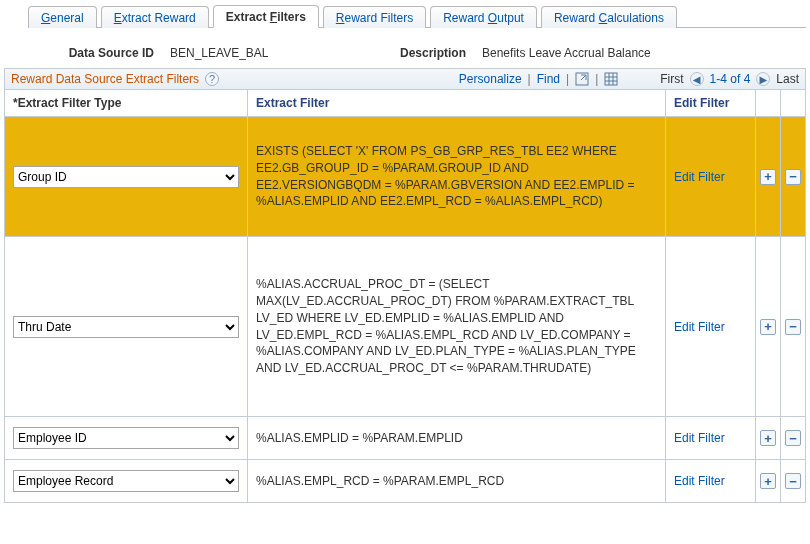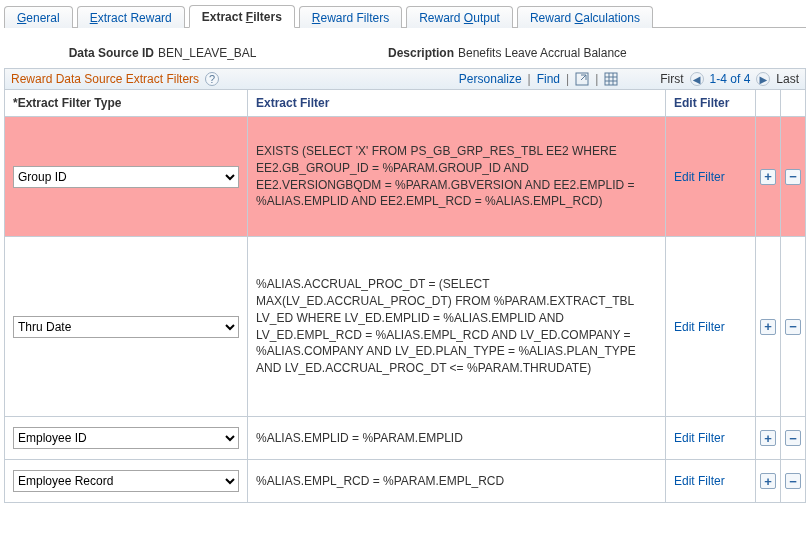--- a/index.html
+++ b/index.html
@@ -8,21 +8,21 @@
     padding: 4px;
     font-family: Arial, Helvetica, sans-serif;
     font-size: 12px;
     color: #333;
     background: #fff;
     width: 810px;
   }
   a { color: #0257ac; text-decoration: none; cursor: pointer; }
 
   
-  .tabbar { display: flex; align-items: flex-end; border-bottom: 1px solid #b8b8b8; height: 24px;  }
+  .tabbar { display: flex; align-items: flex-end; border-bottom: 1px solid #b8b8b8; height: 24px; margin-left: 24px;  }
   .tab {
     border: 1px solid #b8b8b8;
     border-bottom: none;
     background: linear-gradient(#fdfdfd, #eef2f6);
     padding: 4px 12px 3px 12px;
     margin-right: 4px;
     border-radius: 4px 4px 0 0;
     color: #0257ac;
     cursor: pointer;
     font-size: 12px;
@@ -34,21 +34,21 @@
     font-weight: bold;
     color: #333;
     border-bottom: 1px solid #fff;
   }
   .tab .ul { text-decoration: underline; }
 
   
   .hdr { margin: 18px 0 8px 0; }
   .hdr-row { display: flex; align-items: center; }
   .lbl { font-weight: bold; color: #333; }
-  .val { margin-left: 4px; }
+  .val { margin-left: 16px; }
 
   
   .section-bar {
     display: flex;
     align-items: center;
     justify-content: space-between;
     background: linear-gradient(#f5f7f9, #e6eef5);
     border: 1px solid #c4cdd6;
     padding: 3px 6px;
     gap: 9px;
@@ -84,21 +84,21 @@
     border: 1px solid #c4cdd6;
     border-top: none;
   }
   table.grid td {
     border: 1px solid #c4cdd6;
     padding: 10px 8px;
     vertical-align: middle;
     font-size: 12px;
     color: #333;
   }
-  tr.row-shade td { background: #fca5a5; }
+  tr.row-shade td { background: #eab308; }
   .select-wrap { position: relative; width: 226px; }
   .select-wrap select {
     width: 100%;
     font-size: 12px;
     height: 22px;
     border: 1px solid #a6a6a6;
     background: #fff;
   }
   .sql { color: #333; line-height: 1.4; word-break: break-word; }
   .icon-btn {

